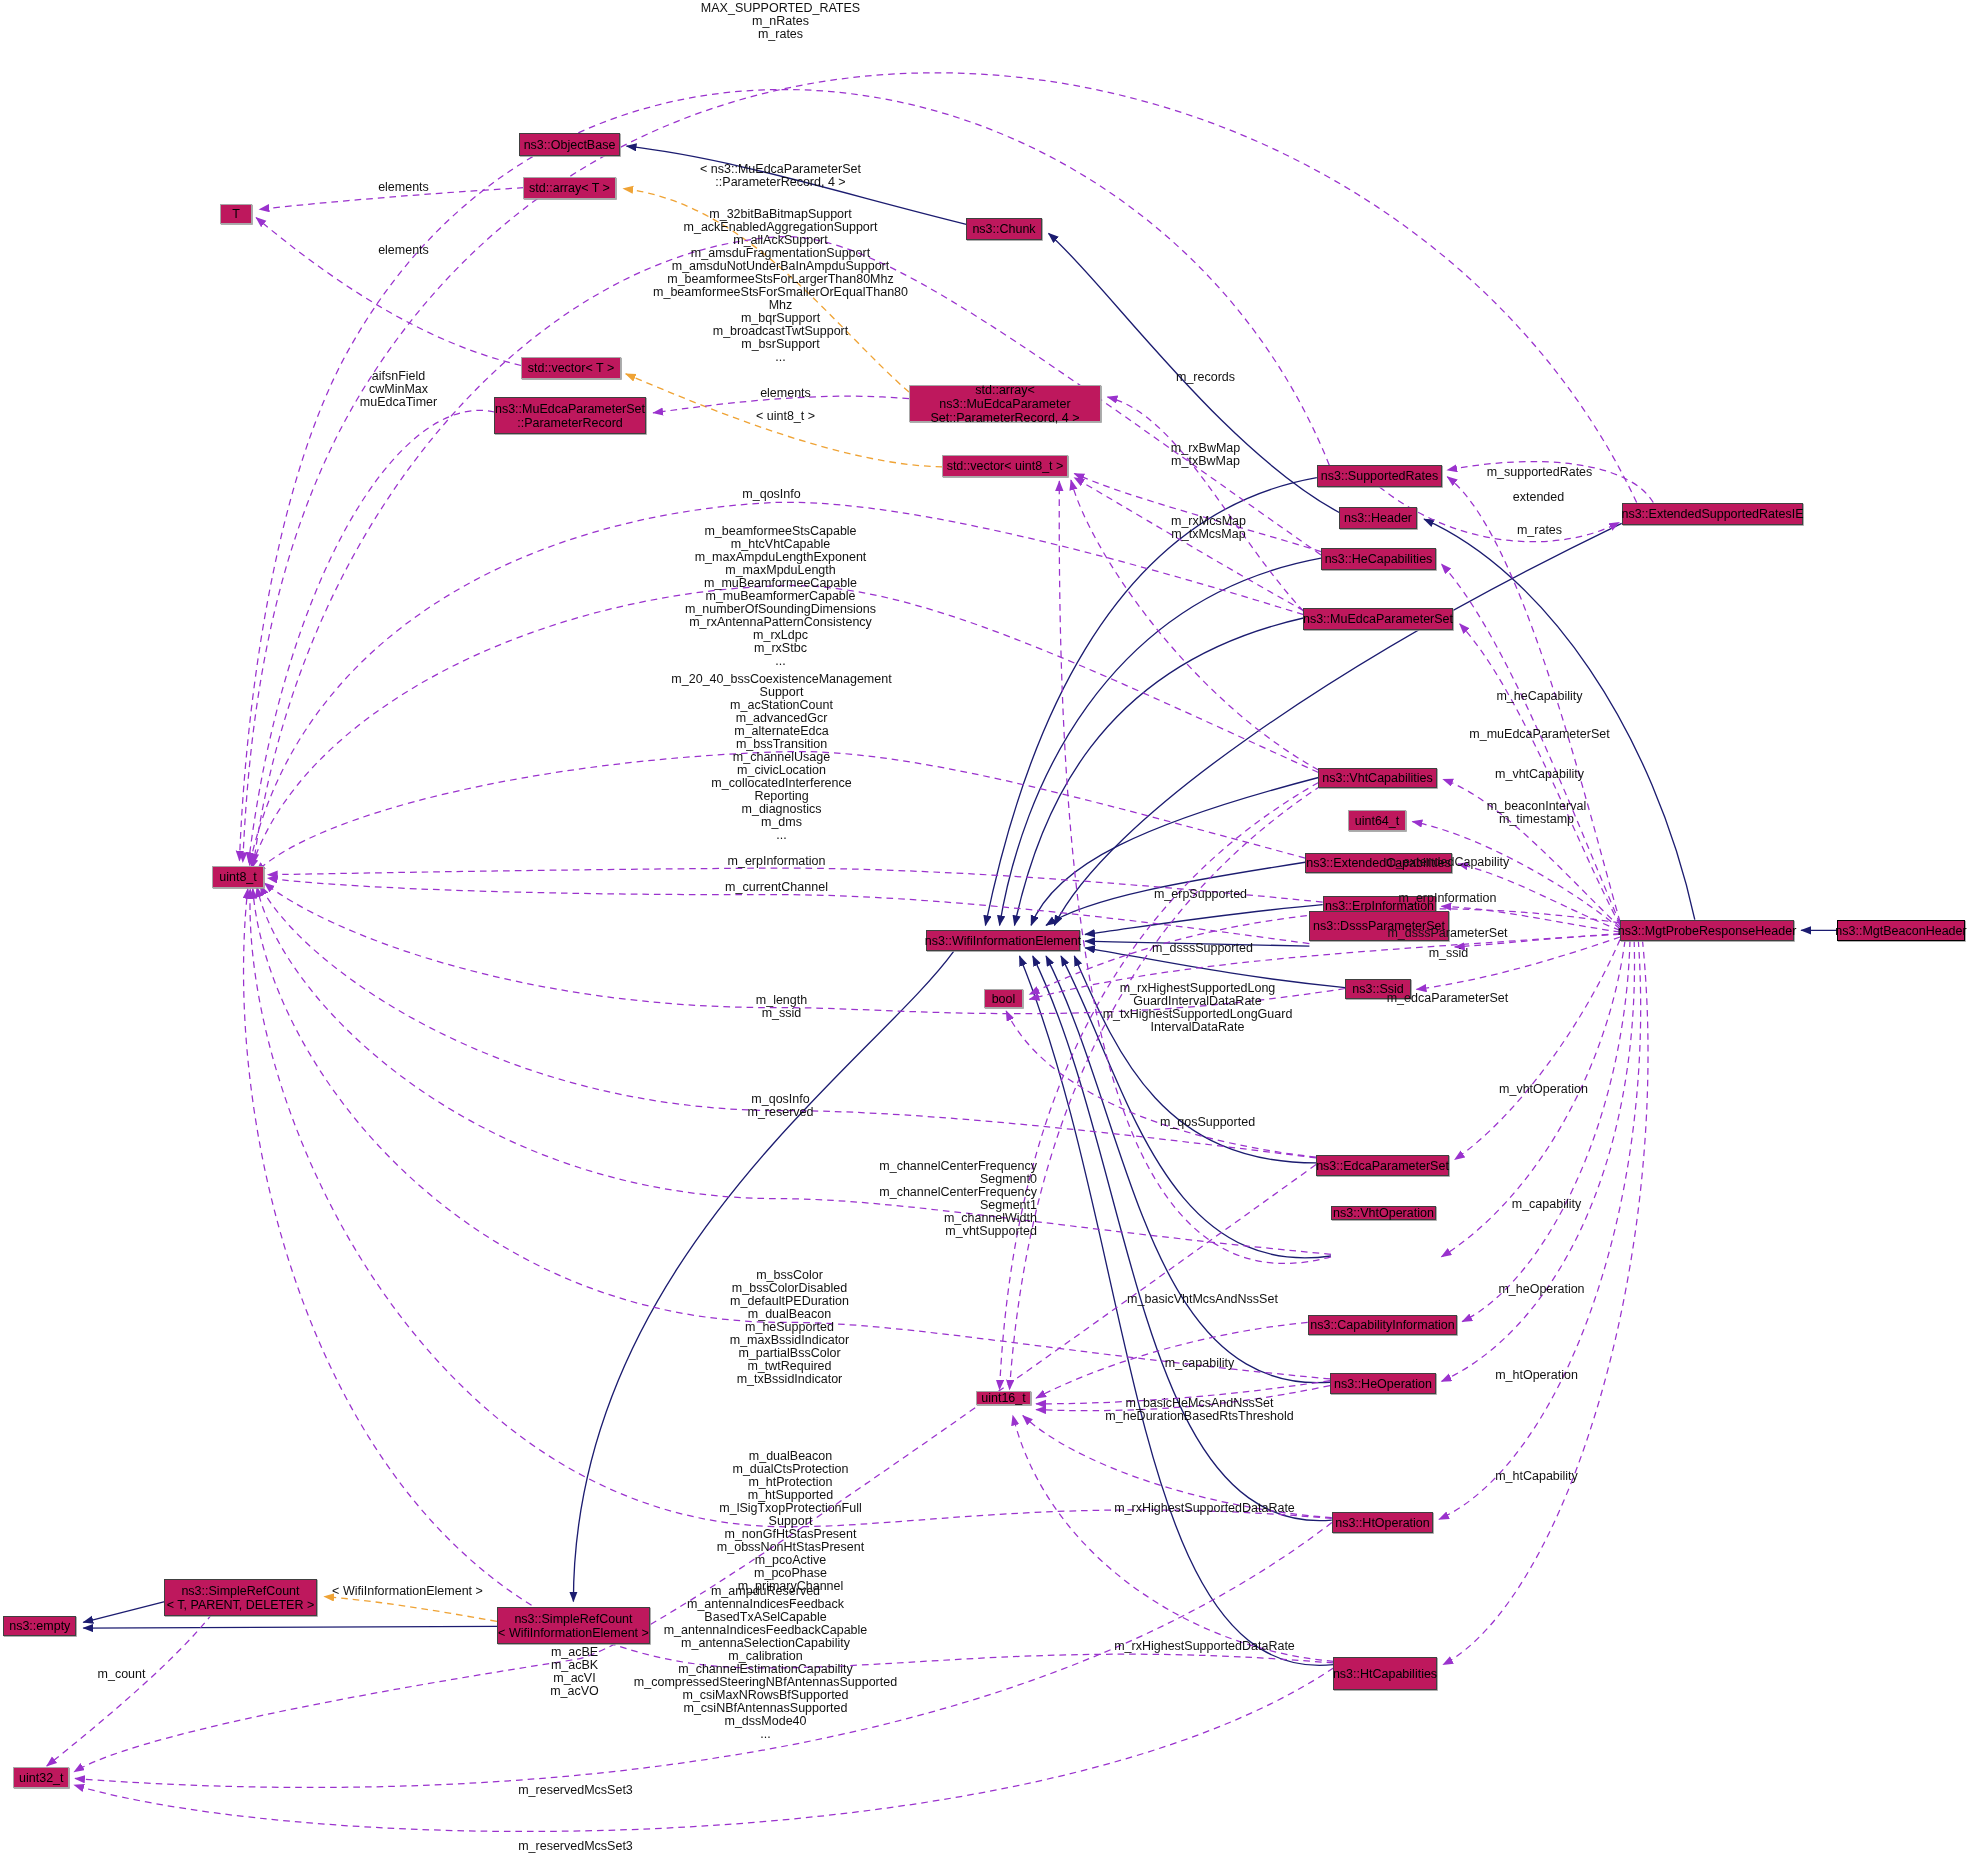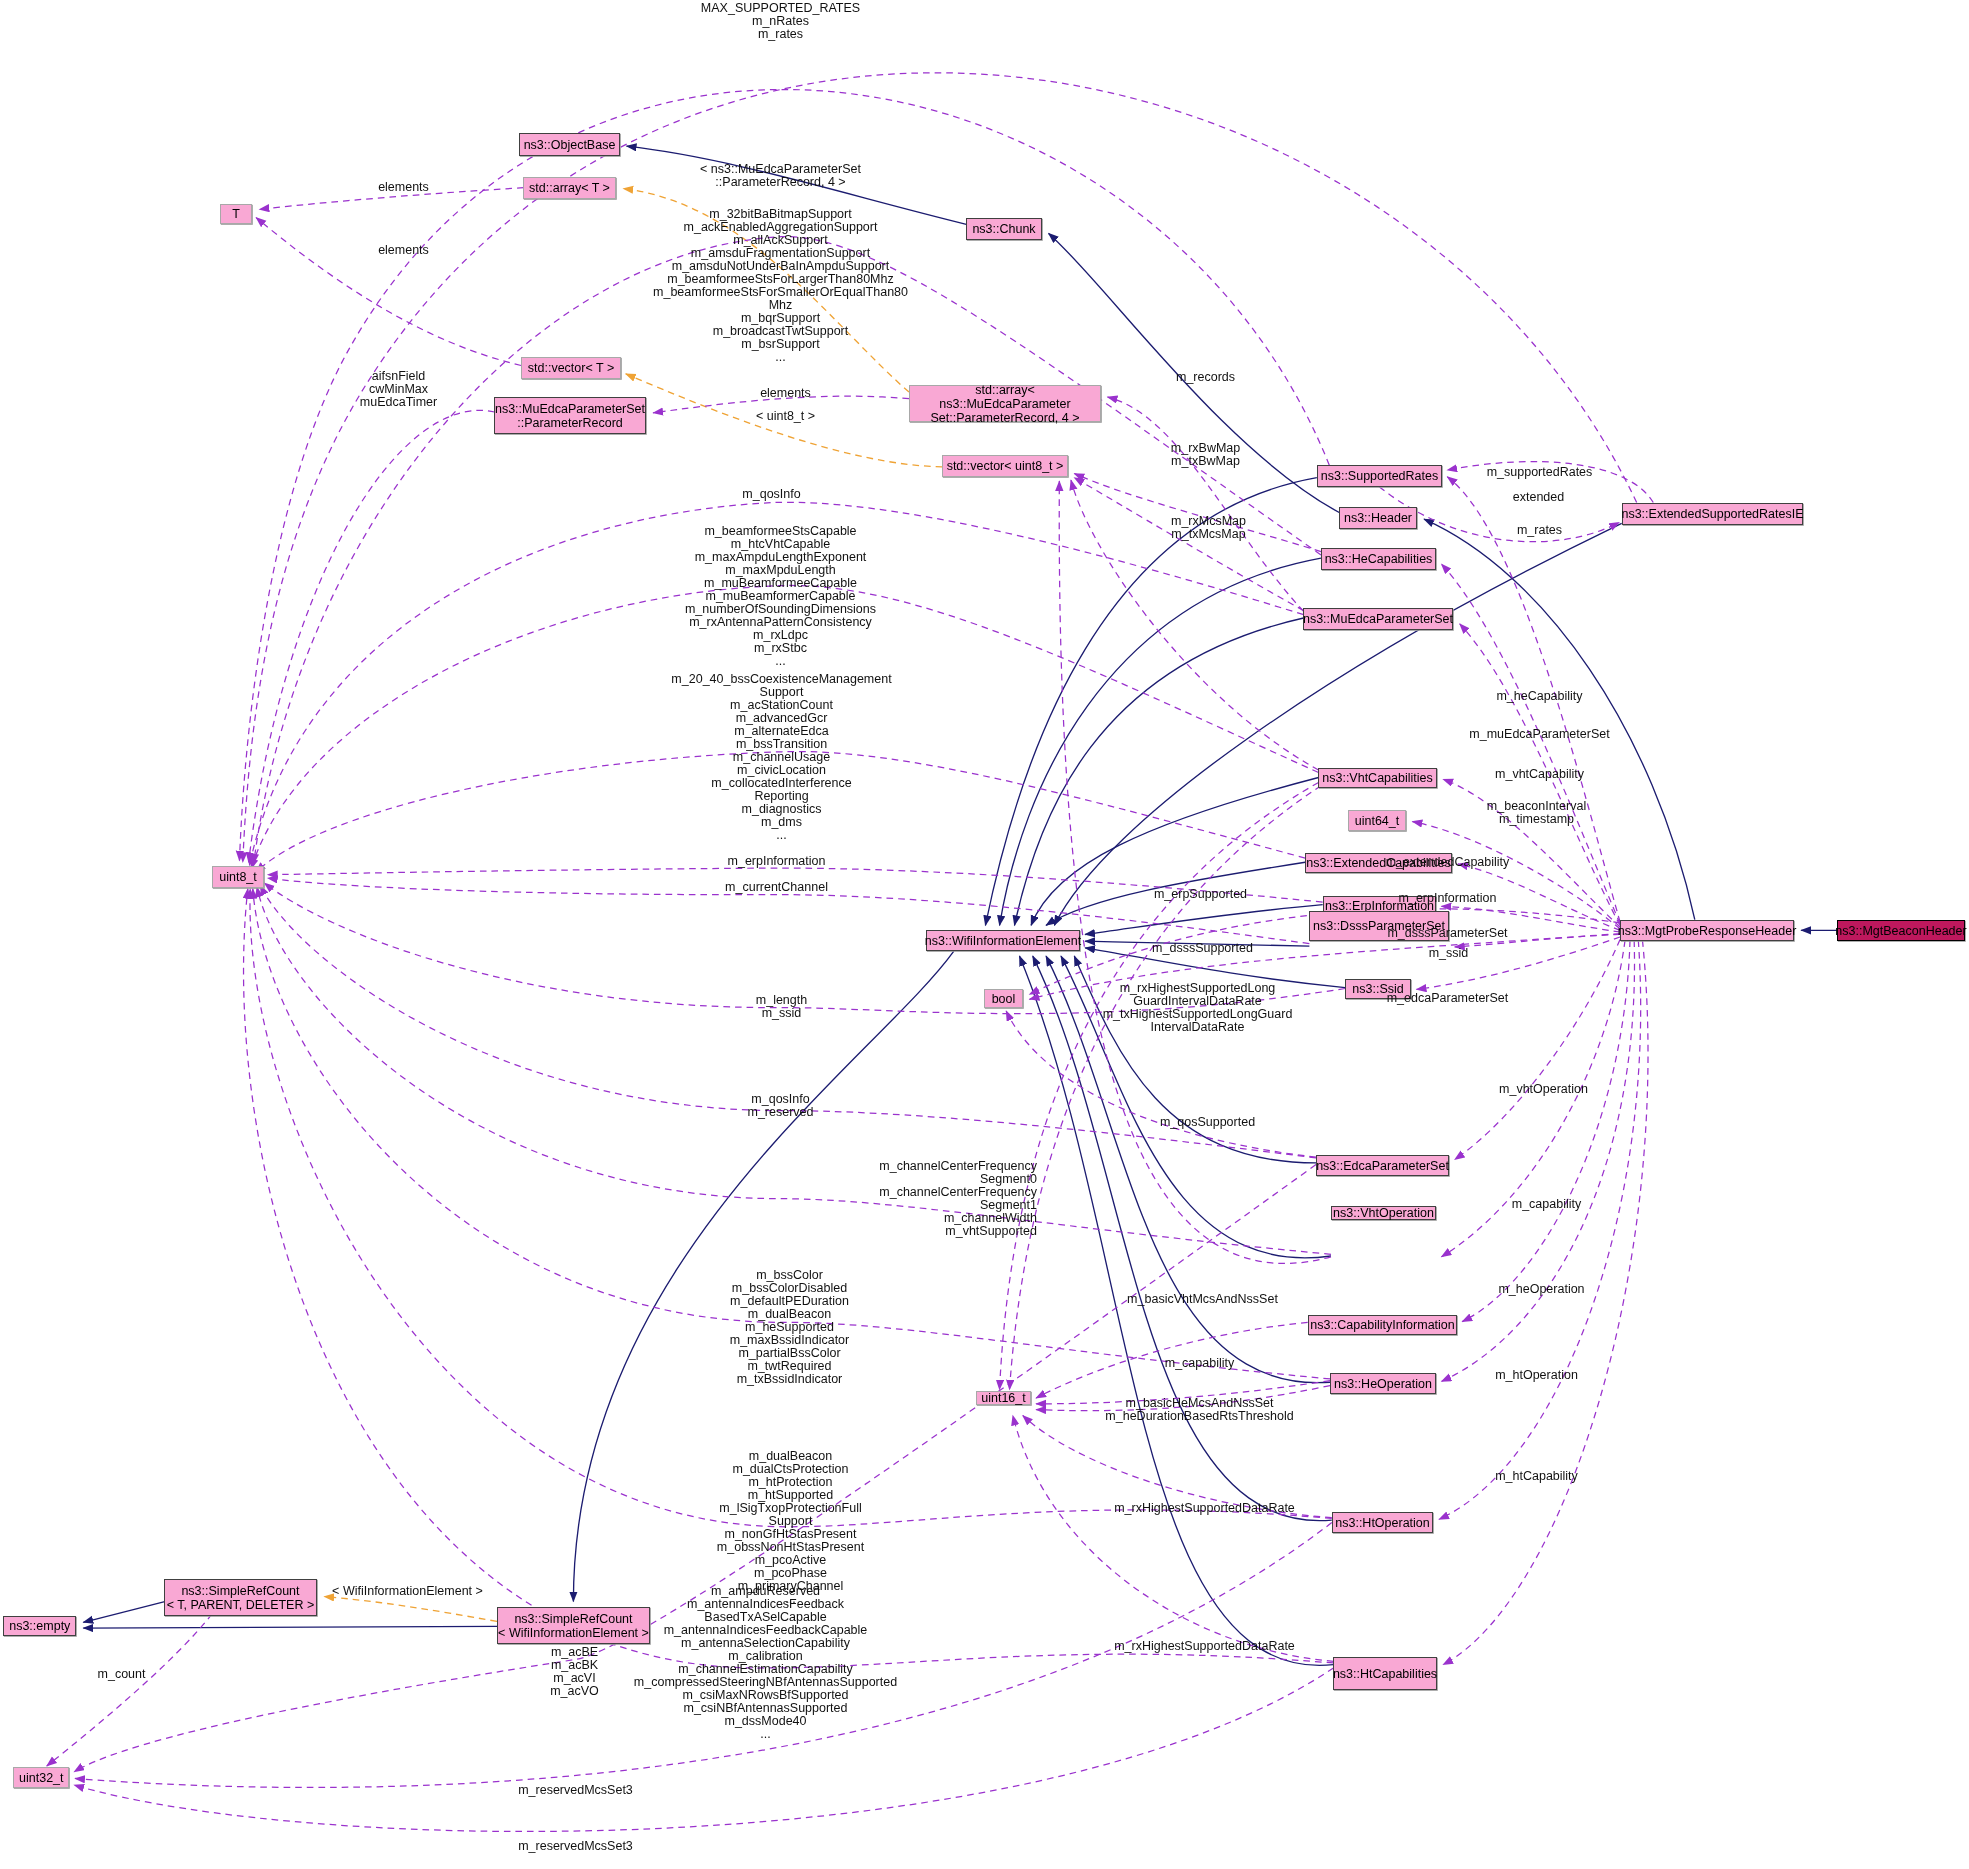--- a/index.html
+++ b/index.html
@@ -1,20 +1,20 @@
 <!DOCTYPE html>
 <html style="font-size:13.3px"><head>
 <meta charset="utf-8">
 <style>
   html,body{margin:0;padding:0;background:#ffffff;}
   #canvas{position:relative;width:1970px;height:1869px;background:#ffffff;overflow:hidden;
           font-family:"Liberation Sans", sans-serif;}
   #edge-svg{position:absolute;left:0;top:0;width:1970px;height:1869px;}
   .node{position:absolute;display:flex;align-items:center;justify-content:center;
-        text-align:center;background:#f9a8d4;border:0.8px solid #404040;color:#000;
+        text-align:center;background:#be185d;border:0.8px solid #404040;color:#000;
         font-size:12.5px;line-height:14px;white-space:pre-line;box-sizing:border-box;
         box-shadow:0.8px 0.8px 0 #9a9a9a;}
   .node.template{border-color:#a8a8a8;}
   .node.highlight{background:#be185d;border:1.2px solid #000;}
   .edge-label{position:absolute;width:515px;text-align:center;color:#111;
         font-size:12.5px;line-height:13px;white-space:pre-line;pointer-events:none;}
 </style>
 </head>
 <body>
 

